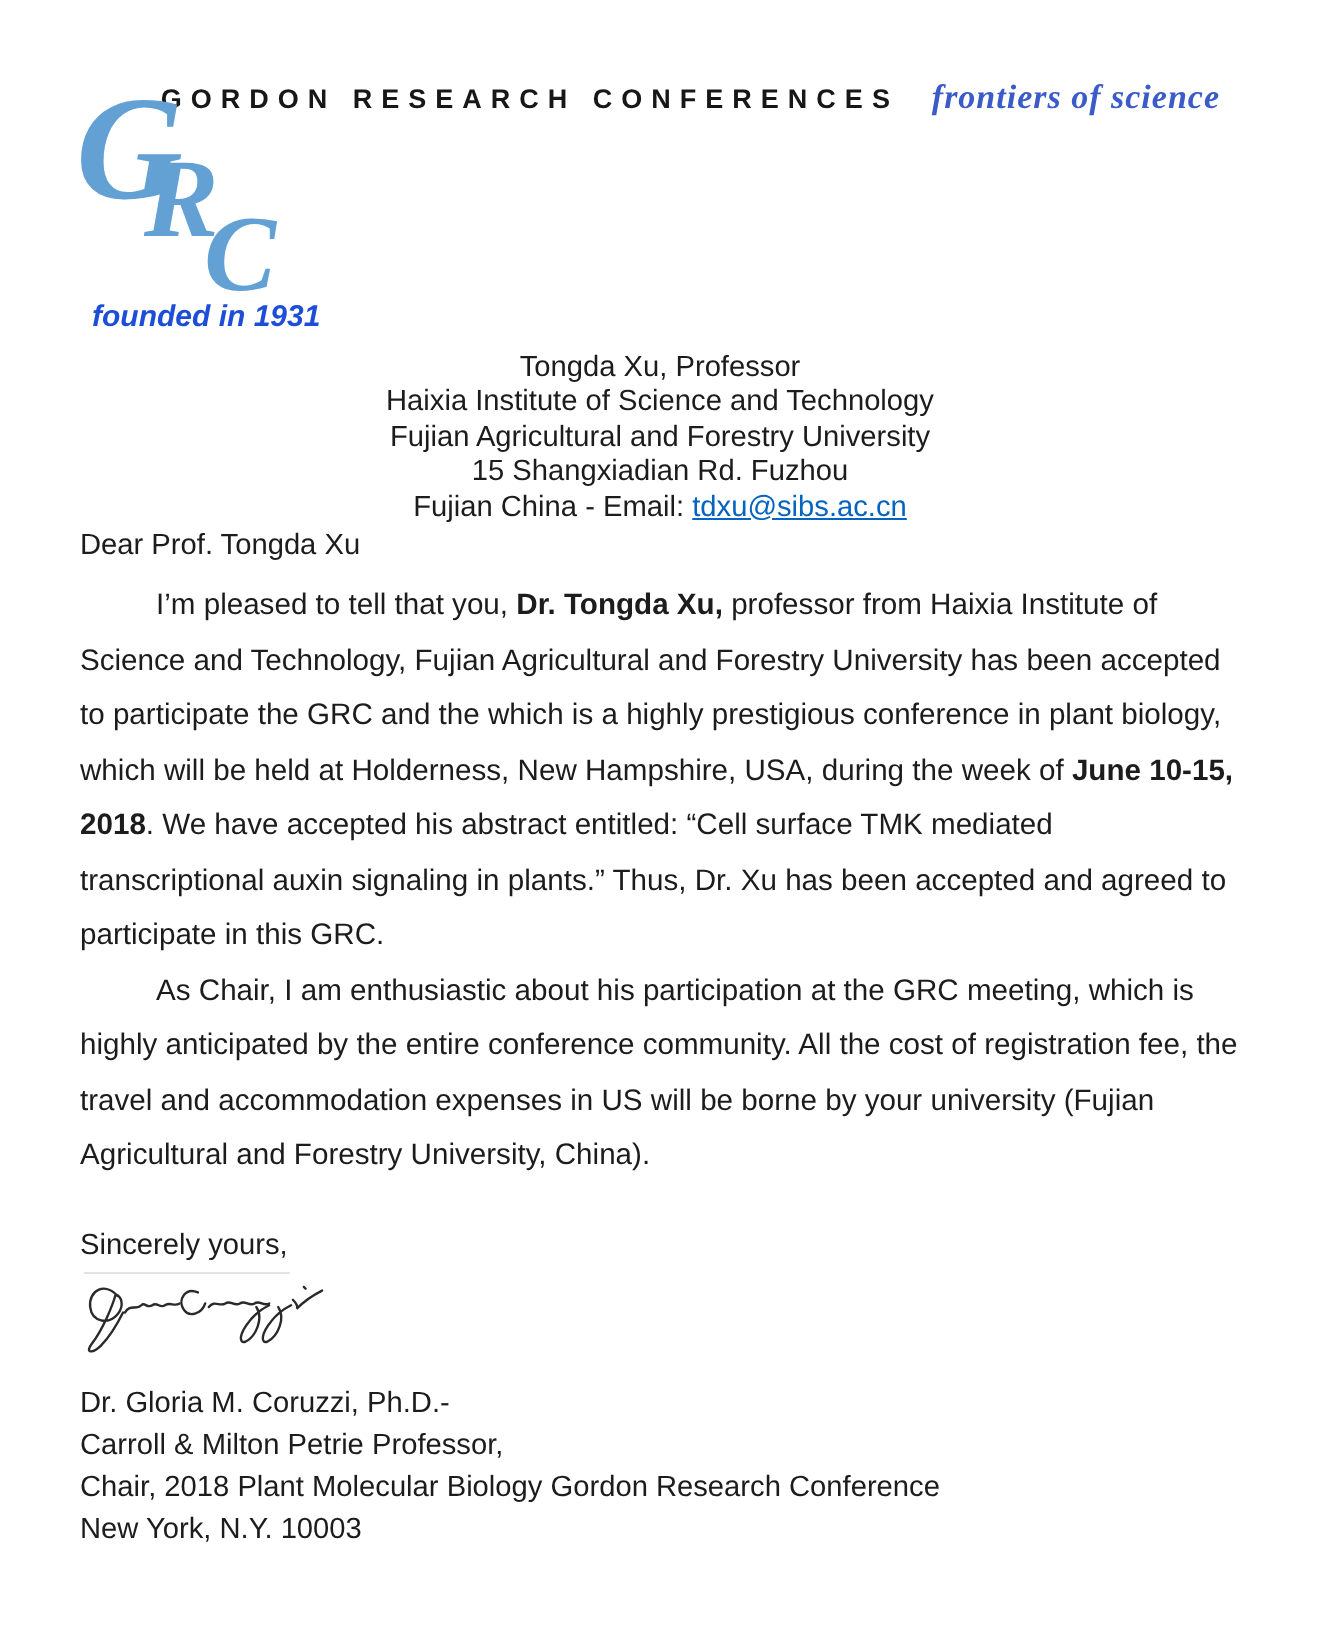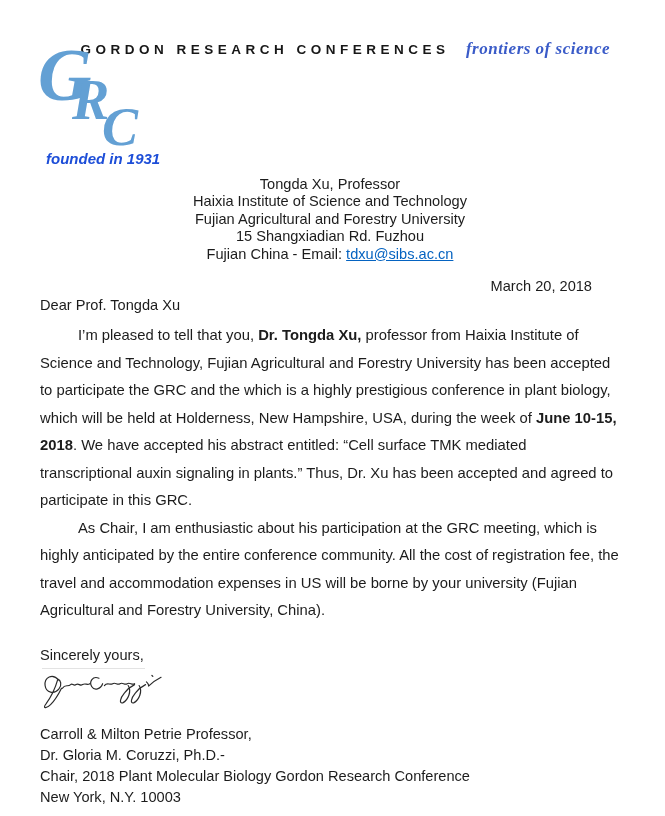--- a/index.html
+++ b/index.html
@@ -152,21 +152,20 @@
   <div class="content">
 
     <div class="addr-block">
       <div class="addr-line">Tongda Xu, Professor</div>
       <div class="addr-line">Haixia Institute of Science and Technology</div>
       <div class="addr-line">Fujian Agricultural and Forestry University</div>
       <div class="addr-line">15 Shangxiadian Rd. Fuzhou</div>
       <div class="addr-line"><span>Fujian China - Email: </span><a class="email-link">tdxu@sibs.ac.cn</a></div>
     </div>
 
-    <div class="date-line">March 20, 2018</div>
 
     <div class="salutation">Dear Prof. Tongda Xu</div>
 
     <p class="body-para"><span>I’m pleased to tell that you, </span><span class="b">Dr. Tongda Xu,</span><span> professor from Haixia Institute of Science and Technology, Fujian Agricultural and Forestry University has been accepted to participate the GRC and the which is a highly prestigious conference in plant biology, which will be held at Holderness, New Hampshire, USA, during the week of </span><span class="b">June 10-15, 2018</span><span>. We have accepted his abstract entitled: “Cell surface TMK mediated transcriptional auxin signaling in plants.” Thus, Dr. Xu has been accepted and agreed to participate in this GRC.</span></p>
     <p class="body-para"><span>As Chair, I am enthusiastic about his participation at the GRC meeting, which is highly anticipated by the entire conference community. All the cost of registration fee, the travel and accommodation expenses in US will be borne by your university (Fujian Agricultural and Forestry University, China).</span></p>
 
     <div class="closing">Sincerely yours,</div>
 
     <div class="sig-wrap">
       <div class="sig-rule"></div>
@@ -176,21 +175,21 @@
         <path d="M64,9 C57,6 53,13 56,18 C59,23 66,21 68,15"></path>
         <path d="M70,17 C73,13 76,17 79,15 C82,13 84,17 87,15 C90,13 92,17 95,15 C98,13 100,17 103,15"></path>
         <path d="M96,17 C100,23 96,33 90,36 C86,37 87,31 92,25 C95,21 99,18 103,16"></path>
         <path d="M108,17 C112,23 108,33 102,36 C98,37 99,31 104,25 C107,21 111,18 115,16"></path>
         <path d="M116,13 C118,15 119,17 118,18 C121,15 126,11 132,8"></path>
         <path d="M122,6 L123,7"></path>
       </svg>
     </div>
 
     <div class="signoff">
+      <div class="signoff-line">Dr. Gloria M. Coruzzi, Ph.D.-</div>
       <div class="signoff-line">Carroll &amp; Milton Petrie Professor,</div>
-      <div class="signoff-line">Dr. Gloria M. Coruzzi, Ph.D.-</div>
       <div class="signoff-line">Chair, 2018 Plant Molecular Biology Gordon Research Conference</div>
       <div class="signoff-line">New York, N.Y. 10003</div>
 
     </div>
 
   </div>
 </div>
 
 </body></html>

